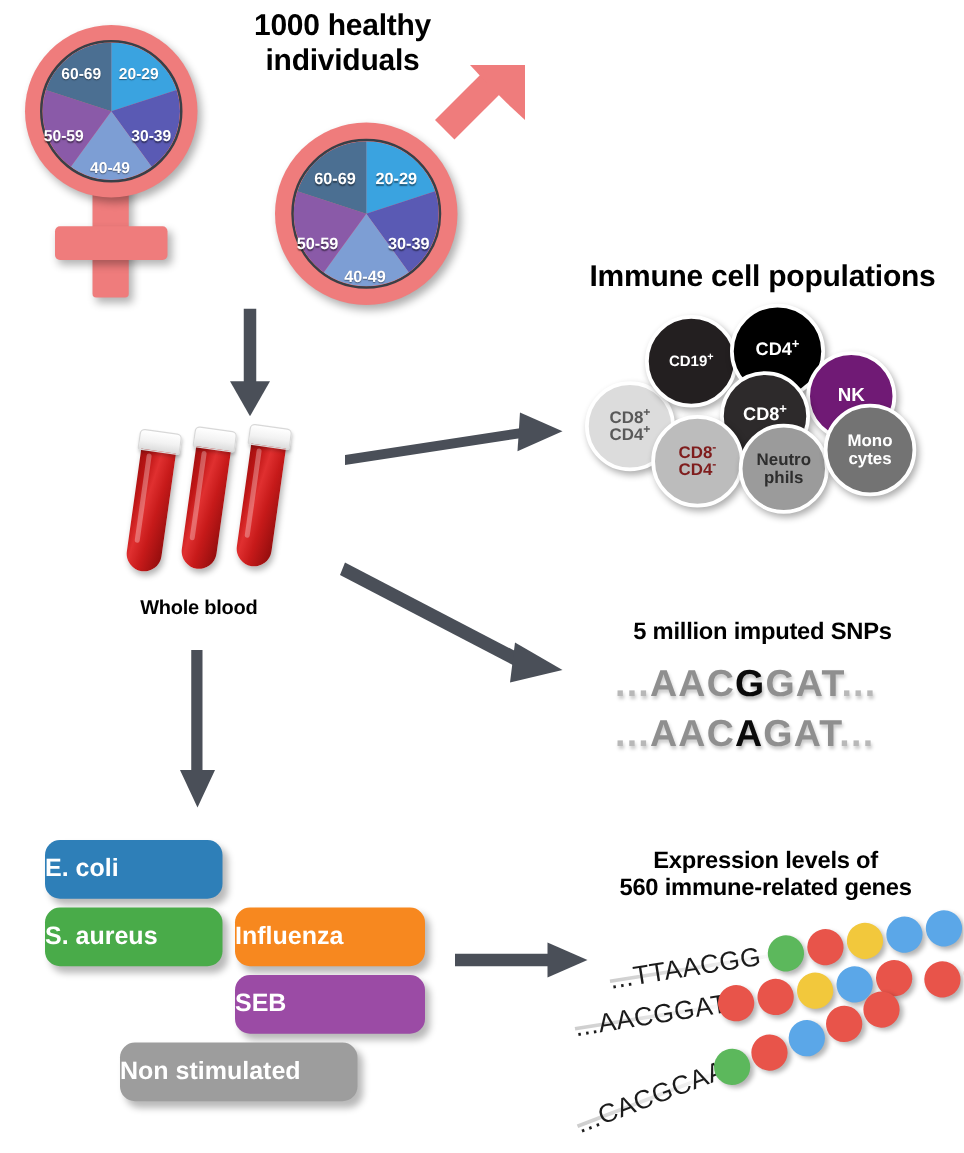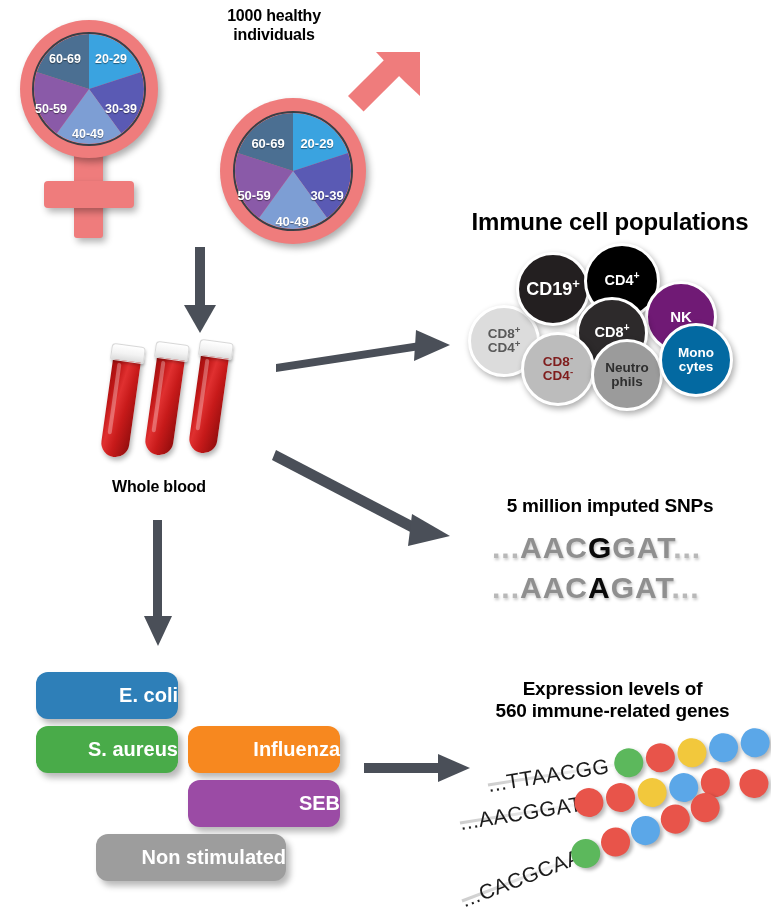--- a/index.html
+++ b/index.html
@@ -100,21 +100,21 @@
     letter-spacing:1px;
   }
   .snp-dim{color:#b8b8b8;text-shadow:1px 2px 3px rgba(0,0,0,.22);}
   .snp-mid{color:#8f8f8f;text-shadow:1px 2px 3px rgba(0,0,0,.22);}
   .snp-hi{color:#0a0a0a;text-shadow:1px 2px 3px rgba(0,0,0,.30);}
 
   
   .stim{
     position:absolute;
     border-radius:12px;
-    display:flex;align-items:center;justify-content:flex-end;
+    display:flex;align-items:center;justify-content:flex-start;
     color:#fff;font-weight:bold;
     box-shadow:4px 5px 6px rgba(0,0,0,.28);
     white-space:nowrap;
   }
 
   
   .strand{position:absolute;transform-origin:0 50%;}
   .strand-text{
     position:absolute;left:0;top:50%;
     transform:translateY(-50%);
@@ -130,21 +130,21 @@
     position:absolute;border-radius:50%;
     top:50%;transform:translateY(-50%);
     box-shadow:2px 3px 4px rgba(0,0,0,.30);
   }
 </style>
 </head>
 <body>
 
 <div id="stage">
 
-  <div class="abs heading" style="left:178px;top:7px;width:192px;font-size:16px;">
+  <div class="abs heading" style="left:178px;top:7px;width:192px;font-size:24px;">
     <div>1000 healthy</div>
     <div>individuals</div>
   </div>
 
   <div class="sym-wrap" style="left:8px;top:14px;width:190px;height:230px;">
     <div class="f-stem" style="left:66px;top:120px;width:29px;height:104px;border-radius:3px;"></div>
     <div class="f-bar" style="left:36px;top:167px;width:90px;height:27px;border-radius:4px;"></div>
     <div class="pie-ring" style="left:12px;top:6px;width:138px;height:138px;"></div>
     <div class="pie-disc" style="left:24px;top:18px;width:114px;height:114px;">
       <svg class="pie-svg" width="110" height="110" viewBox="0 0 100 100">
@@ -246,21 +246,21 @@
 
   <div class="abs" style="left:465px;top:243px;width:300px;height:180px;">
 
     <div class="cell" style="left:3px;top:62px;width:72px;height:72px;background:#dcdcdc;color:#595959;font-size:13.5px;">
       <span>
         <span>CD8</span><sup>+</sup><br>
         <span>CD4</span><sup>+</sup>
       </span>
     </div>
 
-    <div class="cell" style="left:51px;top:9px;width:74px;height:74px;background:#231f20;color:#ffffff;font-size:18px;text-align:center;">
+    <div class="cell" style="left:51px;top:9px;width:74px;height:74px;background:#231f20;color:#ffffff;font-size:12px;text-align:center;">
       <span>
         <span>CD19</span><sup>+</sup>
       </span>
     </div>
 
     <div class="cell" style="left:119px;top:0px;width:76px;height:76px;background:#000000;color:#ffffff;font-size:14.5px;">
       <span>
         <span>CD4</span><sup>+</sup>
       </span>
     </div>
@@ -282,21 +282,21 @@
       </span>
     </div>
 
     <div class="cell" style="left:126px;top:96px;width:72px;height:72px;background:#9b9b9b;color:#2e2e2e;font-size:13.5px;">
       <span>
         <span>Neutro</span><br>
         <span>phils</span>
       </span>
     </div>
 
-    <div class="cell" style="left:194px;top:80px;width:74px;height:74px;background:#0369a1;color:#ffffff;font-size:13.5px;">
+    <div class="cell" style="left:194px;top:80px;width:74px;height:74px;background:#737373;color:#ffffff;font-size:13.5px;">
       <span>
         <span>Mono</span><br>
         <span>cytes</span>
       </span>
     </div>
   </div>
 
   <div class="abs heading" style="left:450px;top:495px;width:320px;font-size:19px;">5 million imputed SNPs</div>
 
   <div class="snp-row" style="left:492px;top:531px;font-size:30px;">

